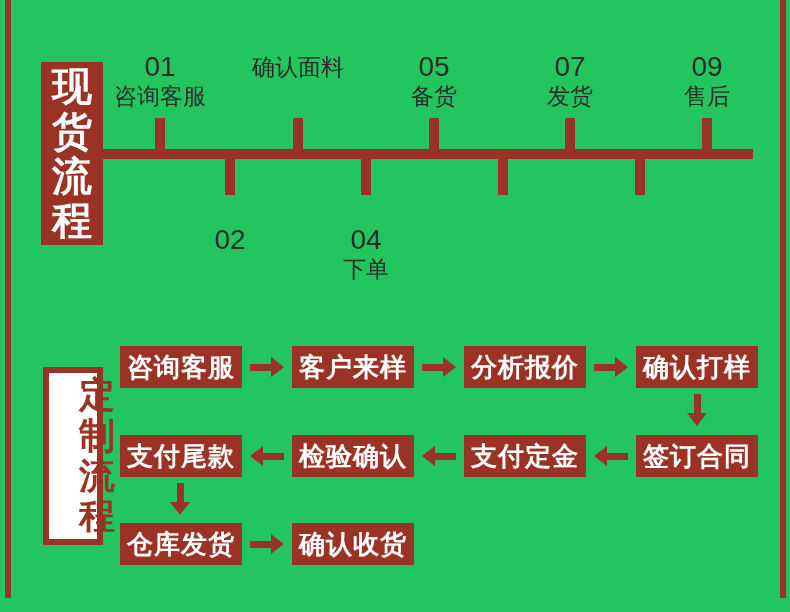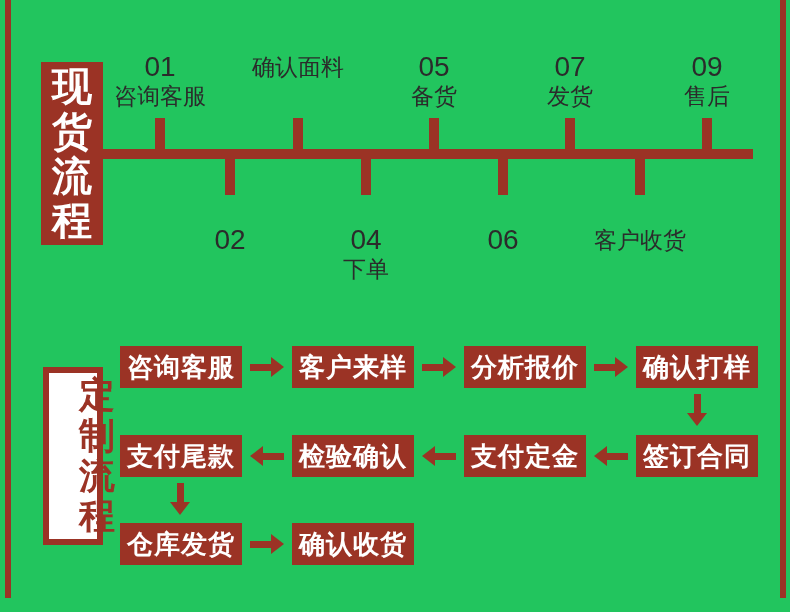--- a/index.html
+++ b/index.html
@@ -126,24 +126,22 @@
     </div>
 
     <div class="tstep bottom" style="left:230px">
       <div class="step-num">02</div>
     </div>
     <div class="tstep bottom" style="left:366px">
       <div class="step-num">04</div>
       <div class="step-label">下单</div>
     </div>
     <div class="tstep bottom" style="left:503px">
-      <div class="step-num">06</div>
     </div>
     <div class="tstep bottom" style="left:640px">
-      <div class="step-label">客户收货</div>
     </div>
   </section>
 
   <section>
     <div class="custom-banner">
       <span class="vtext">定制流程</span>
     </div>
 
     <div class="fbox row1 col1">咨询客服</div>
     <div class="h-arrow right ar1 gap1">

